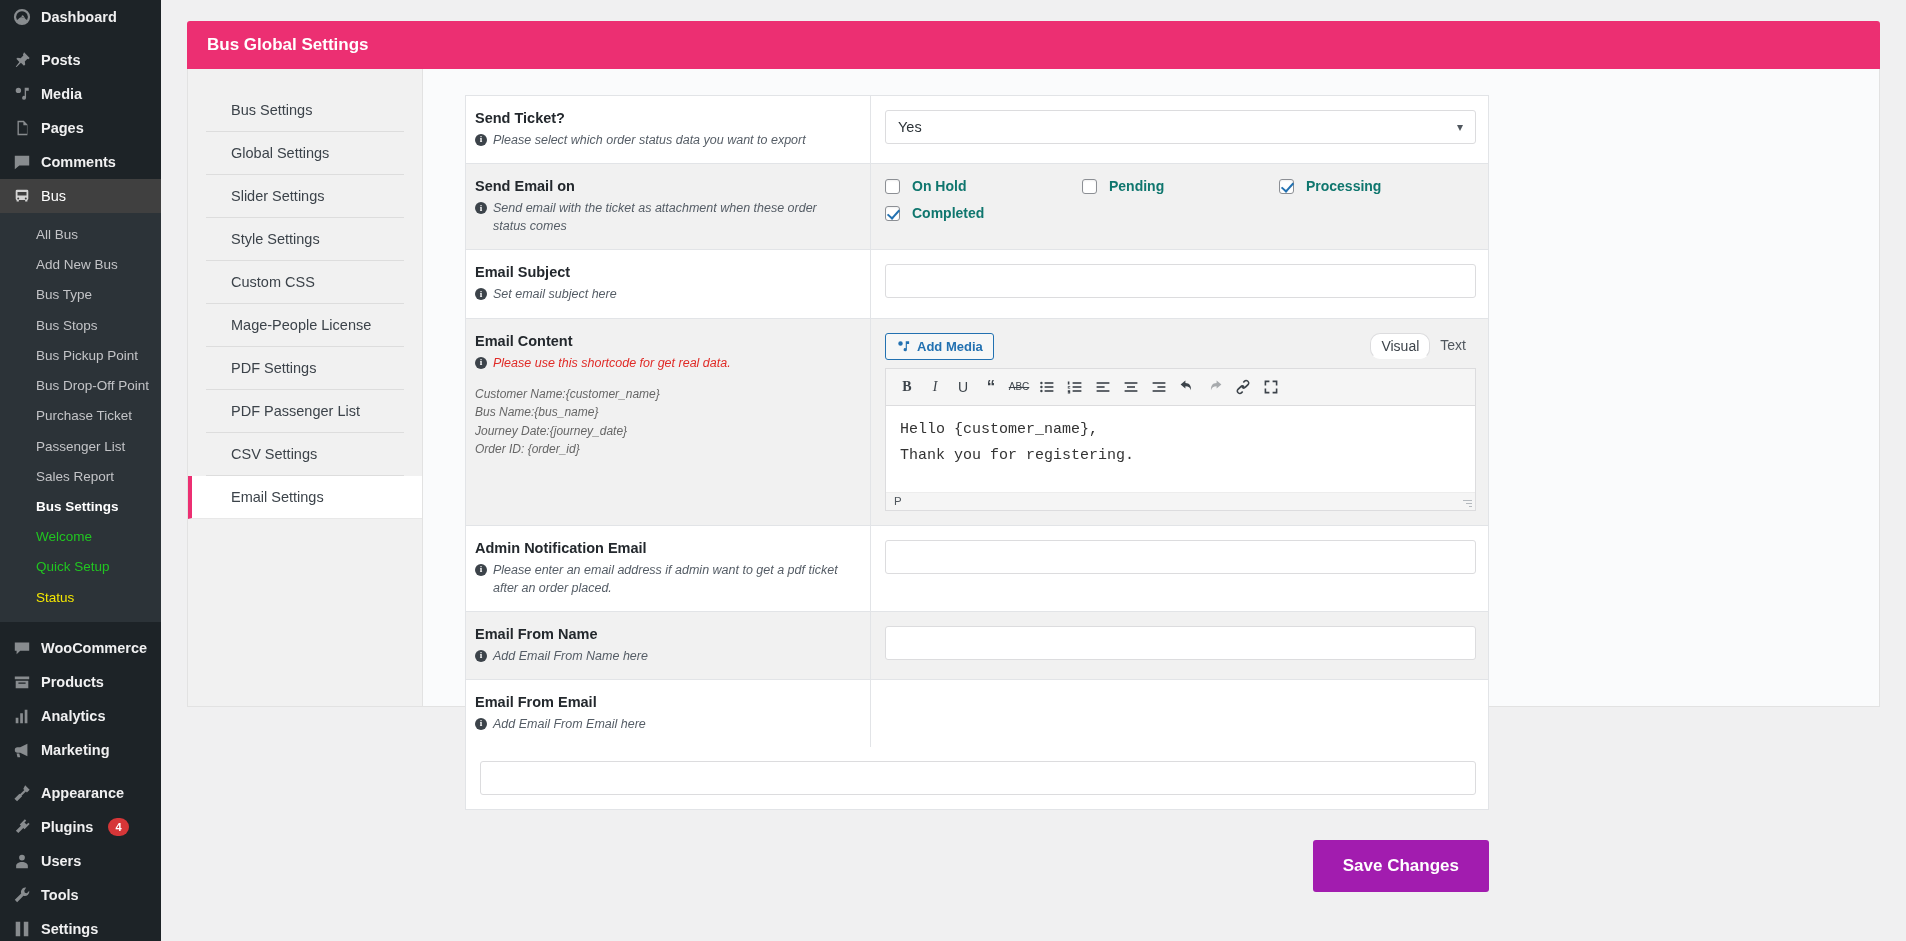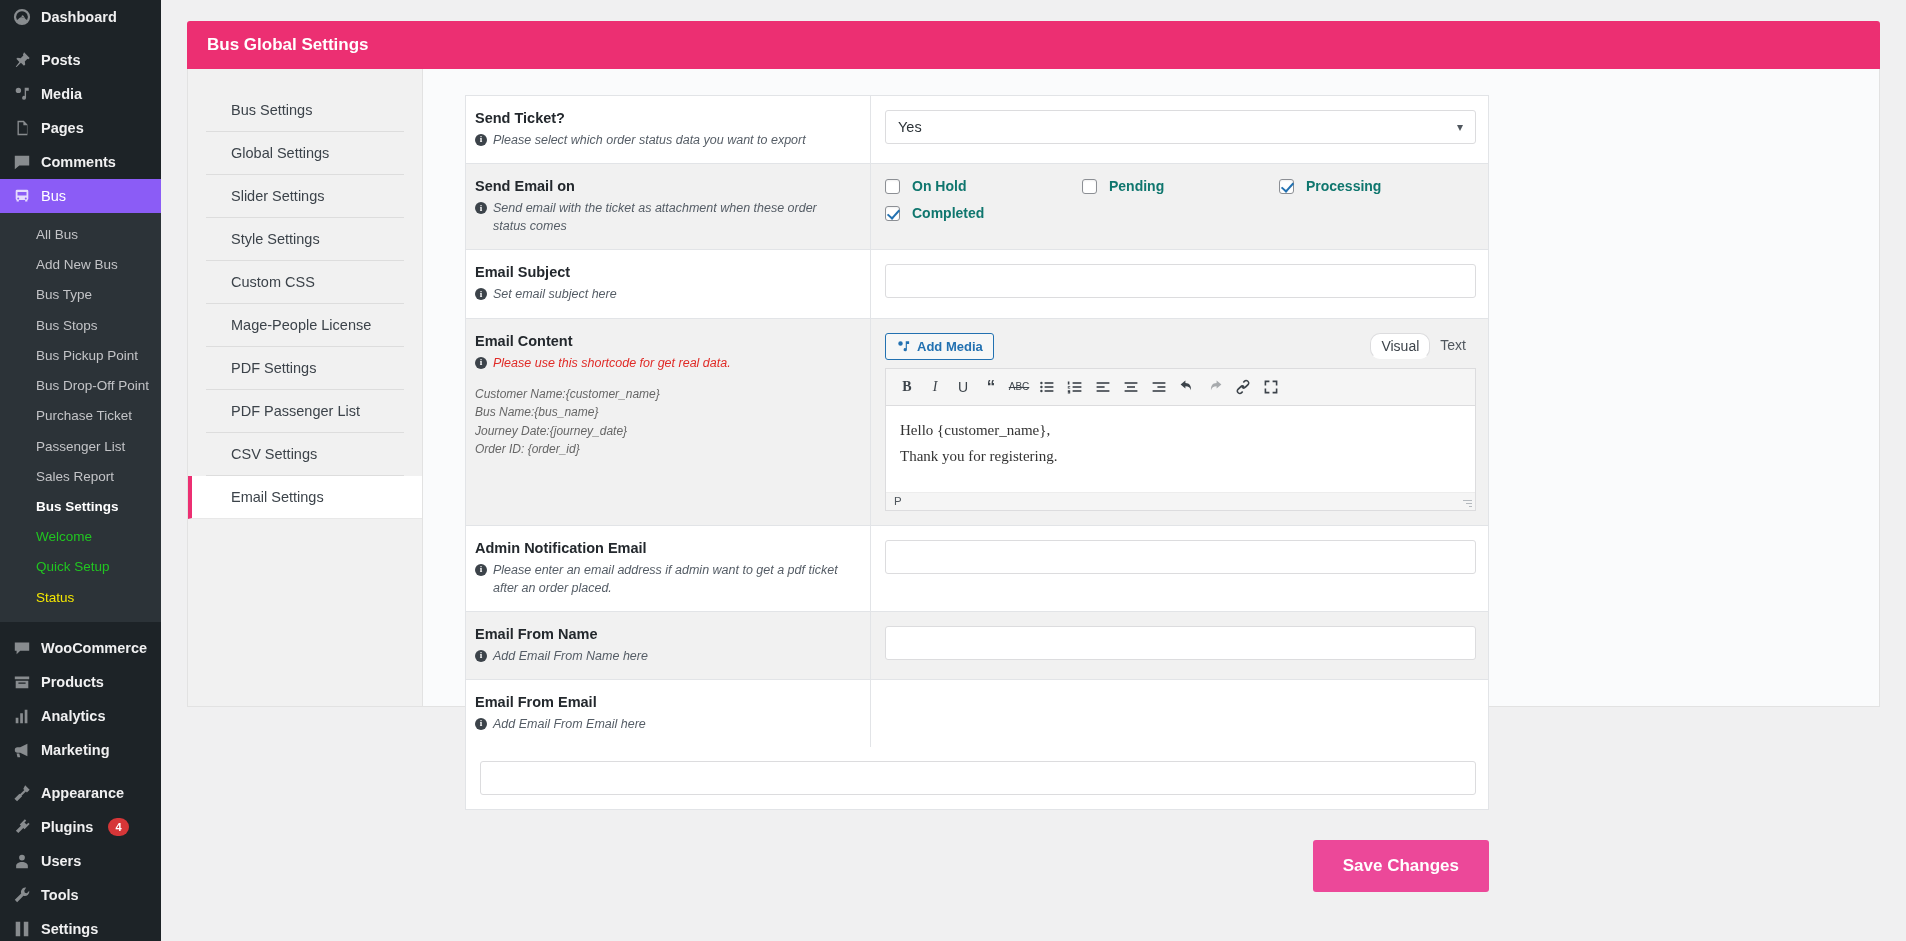--- a/index.html
+++ b/index.html
@@ -18,21 +18,21 @@
     font-size: 14px; overflow: hidden; position: relative;
   }
   .menu-top {
     display: flex; align-items: center; gap: 9px;
     height: 34px; padding: 0 0 0 12px; color: #f0f0f1; cursor: pointer;
   }
   .menu-top .mlabel { font-size: 14.5px; line-height: 1; color: #f0f0f1; font-weight: bold; }
   .menu-ico { width: 20px; height: 20px; display: flex; align-items: center;
     justify-content: center; opacity: .78; flex: 0 0 20px; }
   .menu-ico svg { width: 18px; height: 18px; fill: #a7aaad; }
-  .menu-top.current { background: #8b5cf6; position: relative; }
+  .menu-top.current { background: #404040; position: relative; }
   .menu-top.current .mlabel { color: #fff; font-weight: 400; }
   .menu-top.current .menu-ico svg { fill: #fff; opacity: 1; }
   .menu-top.current::after {
     content: ""; position: absolute; right: -8px; top: 50%;
     margin-top: -8px; border: 8px solid transparent; border-right-color: #f0f0f1;
   }
   .menu-gap { height: 9px; }
   .submenu { background: #2c3338; padding: 7px 0 9px 0; }
   .submenu .sitem {
     display: block; padding: 6px 0 6px 36px; font-size: 13.5px;
@@ -140,30 +140,30 @@
   .vtab.on { background: #fff; border: 1px solid #dcdcde; border-bottom-color: #fff;
     color: #3c434a; }
   .ed-box { border: 1px solid #dcdcde; background: #fff; }
   .ed-bar { display: flex; align-items: center; gap: 2px; padding: 6px 8px;
     background: #f5f5f5; border-bottom: 1px solid #dcdcde; }
   .tbtn { width: 26px; height: 24px; display: flex; align-items: center;
     justify-content: center; color: #3c434a; font-size: 14px; cursor: pointer; }
   .tbtn svg { width: 16px; height: 16px; fill: #3c434a; }
   .tbtn.dim svg, .tbtn.dim { color: #a7aaad; fill: #a7aaad; }
   .ed-area { min-height: 86px; padding: 11px 14px; background: #fff;
-    font-family: Liberation Serif, serif; font-size: 15px; color: #333;
+    font-family: Liberation Mono, monospace; font-size: 15px; color: #333;
     line-height: 1.75; }
   .ed-foot { border-top: 1px solid #ededed; padding: 2px 8px; font-size: 11.5px;
     color: #50575e; background: #f5f5f5; position: relative; height: 18px; }
   .grip { position: absolute; right: 3px; bottom: 2px; width: 10px; height: 10px; }
   .grip i { display: block; height: 1px; background: #b4b9be; margin: 2px 0 0 auto; }
 
   .save-wrap { display: flex; justify-content: flex-end; width: 1024px;
     margin-top: 30px; }
-  .savebtn { background: #ec4899; color: #fff; border: none; border-radius: 3px;
+  .savebtn { background: #a21caf; color: #fff; border: none; border-radius: 3px;
     padding: 16px 30px; font-size: 17px; font-weight: bold; cursor: pointer;
     font-family: "Liberation Sans", sans-serif; }
 </style>
 </head>
 <body>
 
 <div id="adminmenu">
 
   <div class="menu-top">
     <span class="menu-ico">

